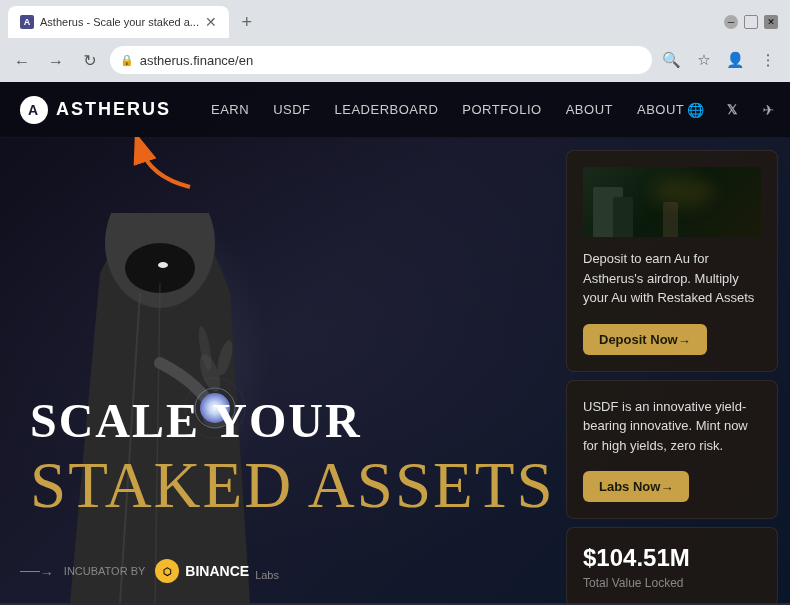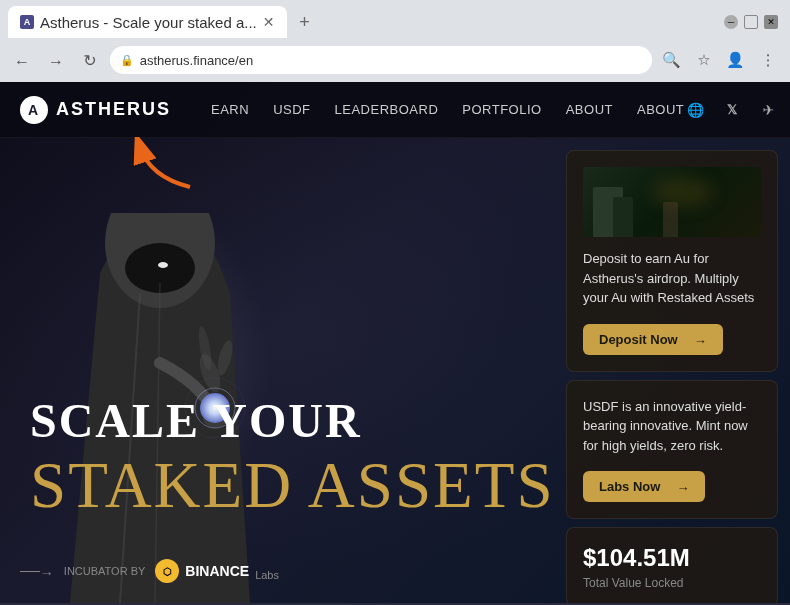--- a/index.html
+++ b/index.html
@@ -3,21 +3,21 @@
   <meta charset="utf-8">
   <style>
     * { margin: 0; padding: 0; box-sizing: border-box; }
     body { width: 790px; height: 605px; overflow: hidden; font-family: Arial, sans-serif; background: #2a2a3e; }
 
     
     .browser-chrome { width: 790px; background: #dee1e6; }
     .tab-bar { display: flex; align-items: center; padding: 6px 8px 0; background: #dee1e6; gap: 4px; }
     .tab { display: flex; align-items: center; background: #fff; border-radius: 8px 8px 0 0; padding: 6px 12px; font-size: 12px; color: #333; gap: 6px; min-width: 180px; height: 32px; }
     .tab-favicon { width: 14px; height: 14px; background: #4a4a8a; border-radius: 2px; display: flex; align-items: center; justify-content: center; }
-    .tab-title { flex: 1; overflow: hidden; text-overflow: ellipsis; white-space: nowrap; font-size: 15px; }
+    .tab-title { flex: 1; overflow: hidden; text-overflow: ellipsis; white-space: nowrap; font-size: 11px; }
     .tab-close { font-size: 14px; color: #666; cursor: pointer; }
     .new-tab-btn { width: 28px; height: 28px; display: flex; align-items: center; justify-content: center; font-size: 18px; color: #666; cursor: pointer; }
     .toolbar { display: flex; align-items: center; padding: 6px 8px; background: #dee1e6; gap: 6px; height: 44px; }
     .nav-btn { width: 28px; height: 28px; display: flex; align-items: center; justify-content: center; font-size: 16px; color: #555; cursor: pointer; border-radius: 50%; }
     .address-bar { flex: 1; height: 28px; background: #fff; border-radius: 14px; display: flex; align-items: center; padding: 0 10px; font-size: 12px; color: #333; gap: 6px; }
     .address-lock { font-size: 11px; color: #555; }
     .toolbar-icons { display: flex; gap: 4px; }
     .toolbar-icon { width: 28px; height: 28px; display: flex; align-items: center; justify-content: center; font-size: 15px; color: #555; cursor: pointer; border-radius: 50%; }
 
     
@@ -58,21 +58,21 @@
     .incubator-text { color: #888; font-size: 11px; }
     .binance-logo { display: flex; align-items: center; gap: 6px; }
     .binance-icon { width: 24px; height: 24px; background: #f3ba2f; border-radius: 50%; display: flex; align-items: center; justify-content: center; font-size: 10px; font-weight: bold; color: #000; }
     .binance-name { color: #fff; font-size: 14px; font-weight: bold; }
     .binance-labs { color: #888; font-size: 11px; margin-top: 8px; }
 
     
     .hero-right { width: 224px; display: flex; flex-direction: column; gap: 2px; padding: 12px 12px 0 0; }
     .card { background: rgba(30, 25, 20, 0.92); border: 1px solid rgba(255,255,255,0.08); border-radius: 8px; padding: 16px; margin-bottom: 6px; }
     .card-text { color: #ddd; font-size: 13px; line-height: 1.5; margin-bottom: 16px; }
-    .card-btn { display: inline-flex; align-items: center; gap: 16px; background: #c8a046; color: #1a1a0a; padding: 8px 16px; border-radius: 6px; font-size: 13px; font-weight: 600; cursor: pointer; border: none; }
+    .card-btn { display: inline-flex; align-items: center; gap: 0; background: #c8a046; color: #1a1a0a; padding: 8px 16px; border-radius: 6px; font-size: 13px; font-weight: 600; cursor: pointer; border: none; }
     .card-stat { font-size: 24px; font-weight: bold; color: #fff; }
     .card-stat-label { font-size: 12px; color: #888; margin-top: 4px; }
   </style>
 </head>
 <body>
 
 <div class="browser-chrome">
   <div class="tab-bar">
     <div class="tab">
       <div class="tab-favicon">

